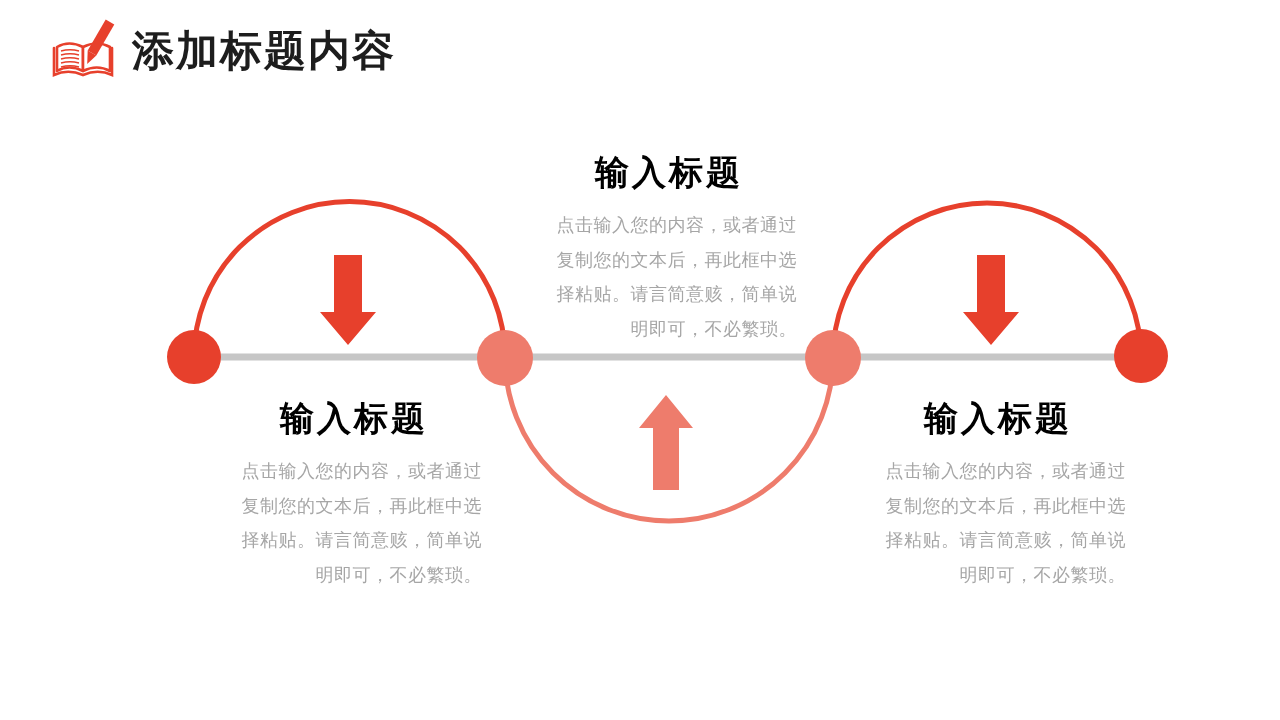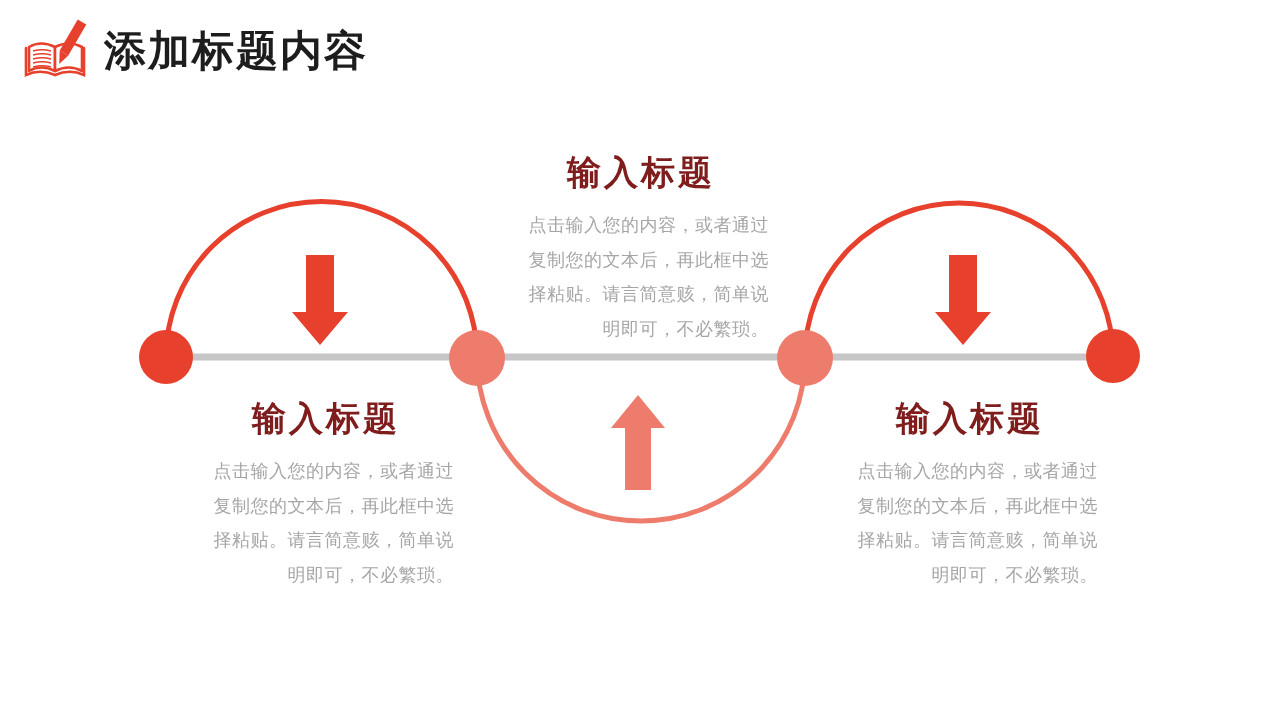--- a/index.html
+++ b/index.html
@@ -1,34 +1,35 @@
 <!DOCTYPE html>
 <html><head>
 <meta charset="utf-8">
 <title>slide</title>
 <style>
   html,body { margin:0; padding:0; background:#ffffff; }
   .slide {
     position:relative; width:1192px; height:720px;
     background:#ffffff; overflow:hidden;
     font-family:"Liberation Sans", sans-serif;
+    margin-left:28px;
   }
   .header { position:absolute; top:18px; left:24px; display:flex; align-items:flex-start; }
   .header-icon { width:64px; height:64px; flex:0 0 auto; }
   .header-title {
     margin:10px 0 0 16px;
     font-family:"Liberation Serif","DejaVu Serif",serif;
     font-size:42px; line-height:46px; font-weight:600;
     color:#1d1d1d; letter-spacing:2px; white-space:nowrap;
   }
   .diagram { position:absolute; left:0; top:0; width:1280px; height:720px; }
   .text-block { position:absolute; width:300px; text-align:center; }
   .block-title {
     margin:0; font-size:34px; line-height:44px; font-weight:700;
-    color:#7f1d1d; letter-spacing:3px; white-space:nowrap;
+    color:#000000; letter-spacing:3px; white-space:nowrap;
   }
   .block-body {
     width:256px; margin:14px auto 0 auto;
     font-size:18px; line-height:34.5px; color:#a6a6a6;
     letter-spacing:0.5px; text-align:right;
   }
   .tb-top-center  { left:491px; top:150px; }
   .tb-bottom-left { left:176px; top:396px; }
   .tb-bottom-right{ left:820px; top:396px; }
 </style>

